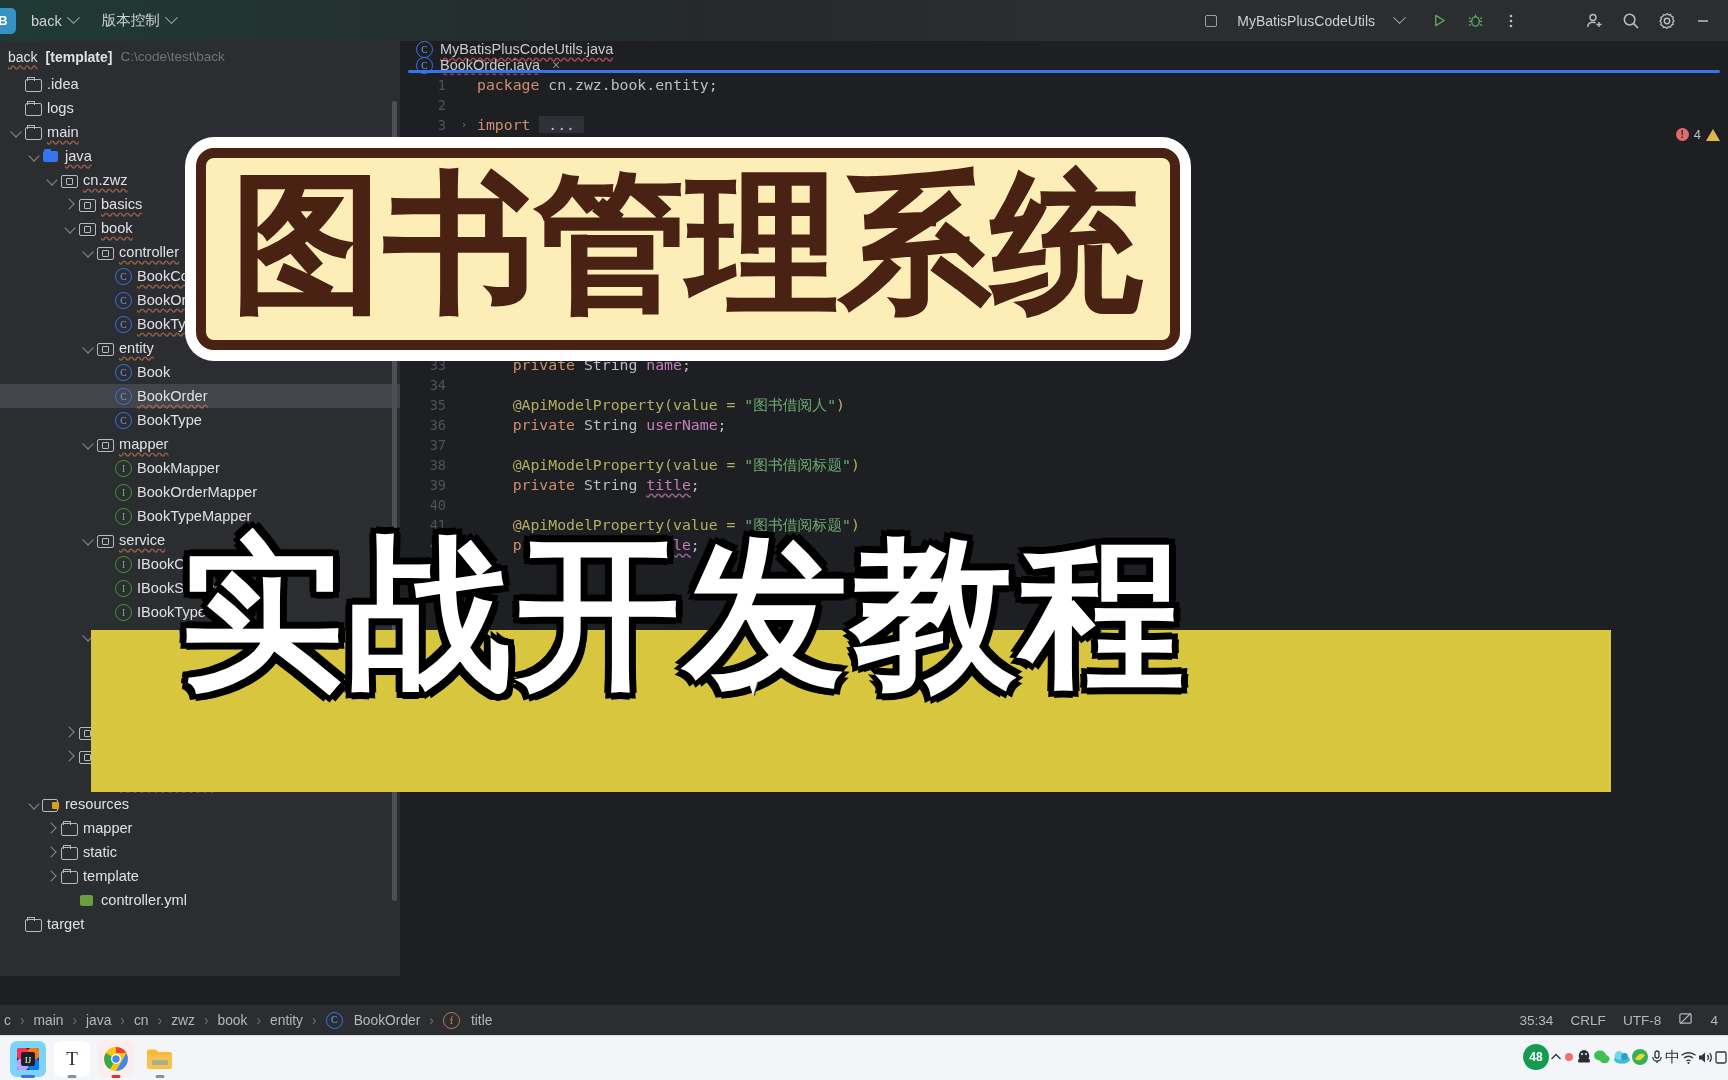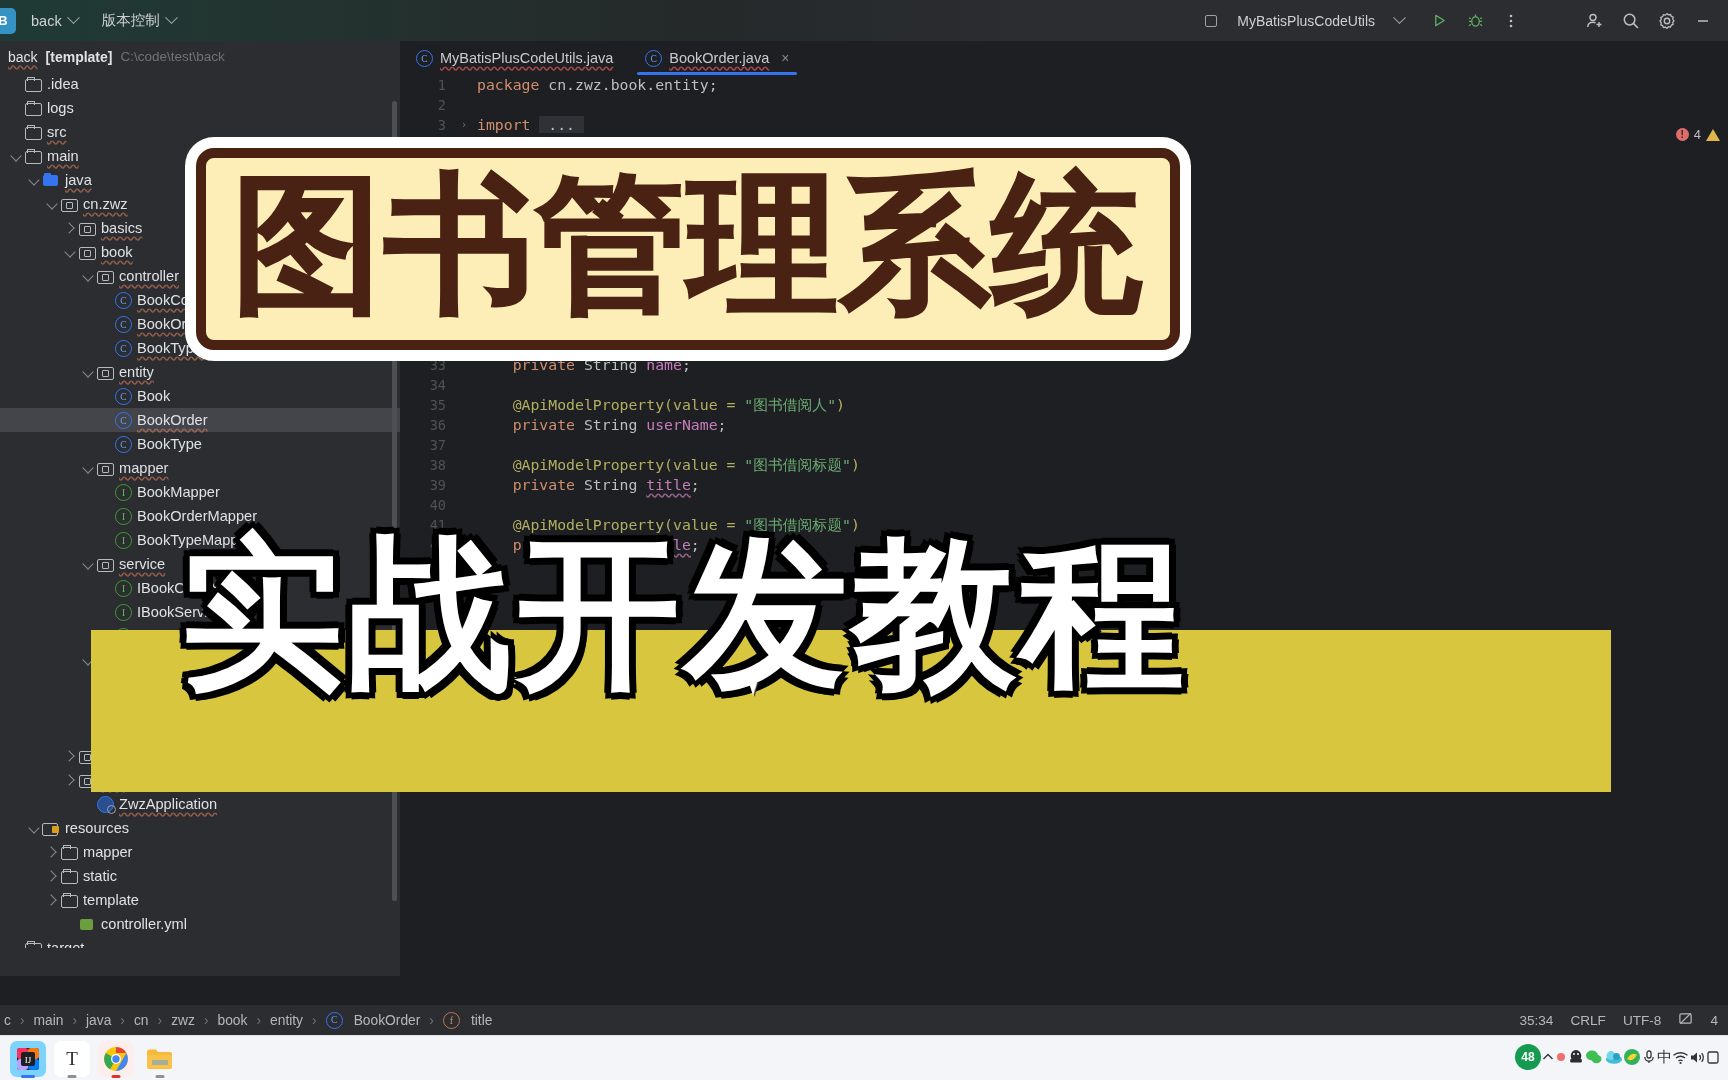--- a/index.html
+++ b/index.html
@@ -73,21 +73,21 @@
   .ic.yml::before { content:''; position:absolute; left:2px; top:3px; width:13px; height:11px;
      background:#6c9e3e; border-radius:2px; }
   .lbl { text-decoration-line:underline; text-decoration-color:rgba(196,118,84,.65);
          text-decoration-style:wavy; text-underline-offset:3px; }
   .lbl.plain { text-decoration:none; }
   #sb-scroll { position:absolute; right:3px; top:60px; width:5px; height:800px;
      background:#4d5055; border-radius:3px; }
 
   
   #editor { position:absolute; left:400px; top:41px; right:0; height:935px; background:#1e1f22; }
-  #tabs { height:34px; display:flex; align-items:stretch; background:#1e1f22; }
+  #tabs { height:34px; display:flex; align-items:stretch; background:#1e1f22;flex-direction:column; }
   .tab { display:flex; align-items:center; gap:8px; padding:0 16px; color:#c8cad0; font-size:14.5px;
      position:relative; }
   .tab .tic { width:16px; height:16px; position:relative; }
   .tab .tic::before { content:'C'; position:absolute; left:0; top:0; width:15px; height:15px;
      border:1.6px solid #3574f0; border-radius:50%; color:#6aa1f5; font-size:9.5px;
      display:flex; align-items:center; justify-content:center; font-family:"Liberation Serif",serif;}
   .tab.active::after { content:''; position:absolute; left:8px; right:8px; bottom:0; height:3px;
      background:#3574f0; border-radius:2px; }
   .tab .tname { text-decoration-line:underline; text-decoration-color:rgba(196,84,84,.8);
      text-decoration-style:wavy; text-underline-offset:3px; }
@@ -137,30 +137,30 @@
      align-items:center; gap:17px; color:#b4b7bd; font-size:13.6px; }
 
   
   #taskbar { position:absolute; left:0; top:1035px; width:1728px; height:45px;
      background:#f3f5f9; border-top:1px solid #dfe2e8; }
   #tb-left { position:absolute; left:10px; top:0; height:45px; display:flex; align-items:center; gap:8px; }
   .tbapp { width:36px; height:36px; border-radius:7px; position:relative;
       display:flex; align-items:center; justify-content:center; }
   .tbapp .run { position:absolute; bottom:-1px; left:50%; transform:translateX(-50%);
       width:14px; height:3px; border-radius:2px; }
-  #tb-tray { position:absolute; right:8px; top:0; height:42px; display:flex; align-items:center; }
+  #tb-tray { position:absolute; right:0; top:0; height:42px; display:flex; align-items:center; }
   .tray { font-size:15px; color:#30343c; display:flex; align-items:center; }
 
   
   .ovl { position:absolute; font-weight:bold; white-space:nowrap; }
   #ovl-top { left:196px; top:148px; }
   #ovl-top .plate { background:#fdeeb8; border:10px solid #4a2214; border-radius:18px;
      box-shadow:0 0 0 11px #fff; padding:6px 26px 16px; }
   #ovl-top .txt { font-size:150px; line-height:160px; color:#4a2214;
-     font-family:Liberation Sans, sans-serif; letter-spacing:2px; -webkit-text-stroke:2px #4a2214;}
+     font-family:Liberation Serif, serif; letter-spacing:2px; -webkit-text-stroke:2px #4a2214;}
   #ovl-band { position:absolute; left:91px; top:630px; width:1520px; height:162px;
      background:#d8c63f; }
   #ovl-bot { left:180px; top:528px; font-size:164px; line-height:172px; color:#fff;
      font-family:"DejaVu Sans",sans-serif; letter-spacing:4px;
      text-shadow:
        -6px -6px 0 #000, 6px -6px 0 #000, -6px 6px 0 #000, 6px 6px 0 #000,
        0 -7px 0 #000, 0 7px 0 #000, -7px 0 0 #000, 7px 0 0 #000; }
 
   #mouse { position:absolute; left:751px; top:682px; width:0;height:0;
       border-left:9px solid #fff; border-bottom:13px solid transparent; transform:rotate(-18deg);
@@ -245,26 +245,20 @@
           <span style="width: 8px; flex: 0 0 8px;"></span>
           <span class="arrow "></span>
           <span class="ic folder"></span>
           <span class="lbl plain">.idea</span>
         </div>
         <div class="row">
           <span style="width: 8px; flex: 0 0 8px;"></span>
           <span class="arrow "></span>
           <span class="ic folder"></span>
           <span class="lbl plain">logs</span>
-        </div>
-        <div class="row">
-          <span style="width: 8px; flex: 0 0 8px;"></span>
-          <span class="arrow "></span>
-          <span class="ic folder"></span>
-          <span class="lbl">src</span>
         </div>
         <div class="row">
           <span style="width: 8px; flex: 0 0 8px;"></span>
           <span class="arrow open"></span>
           <span class="ic folder"></span>
           <span class="lbl">main</span>
         </div>
         <div class="row">
           <span style="width: 26px; flex: 0 0 26px;"></span>
           <span class="arrow open"></span>

